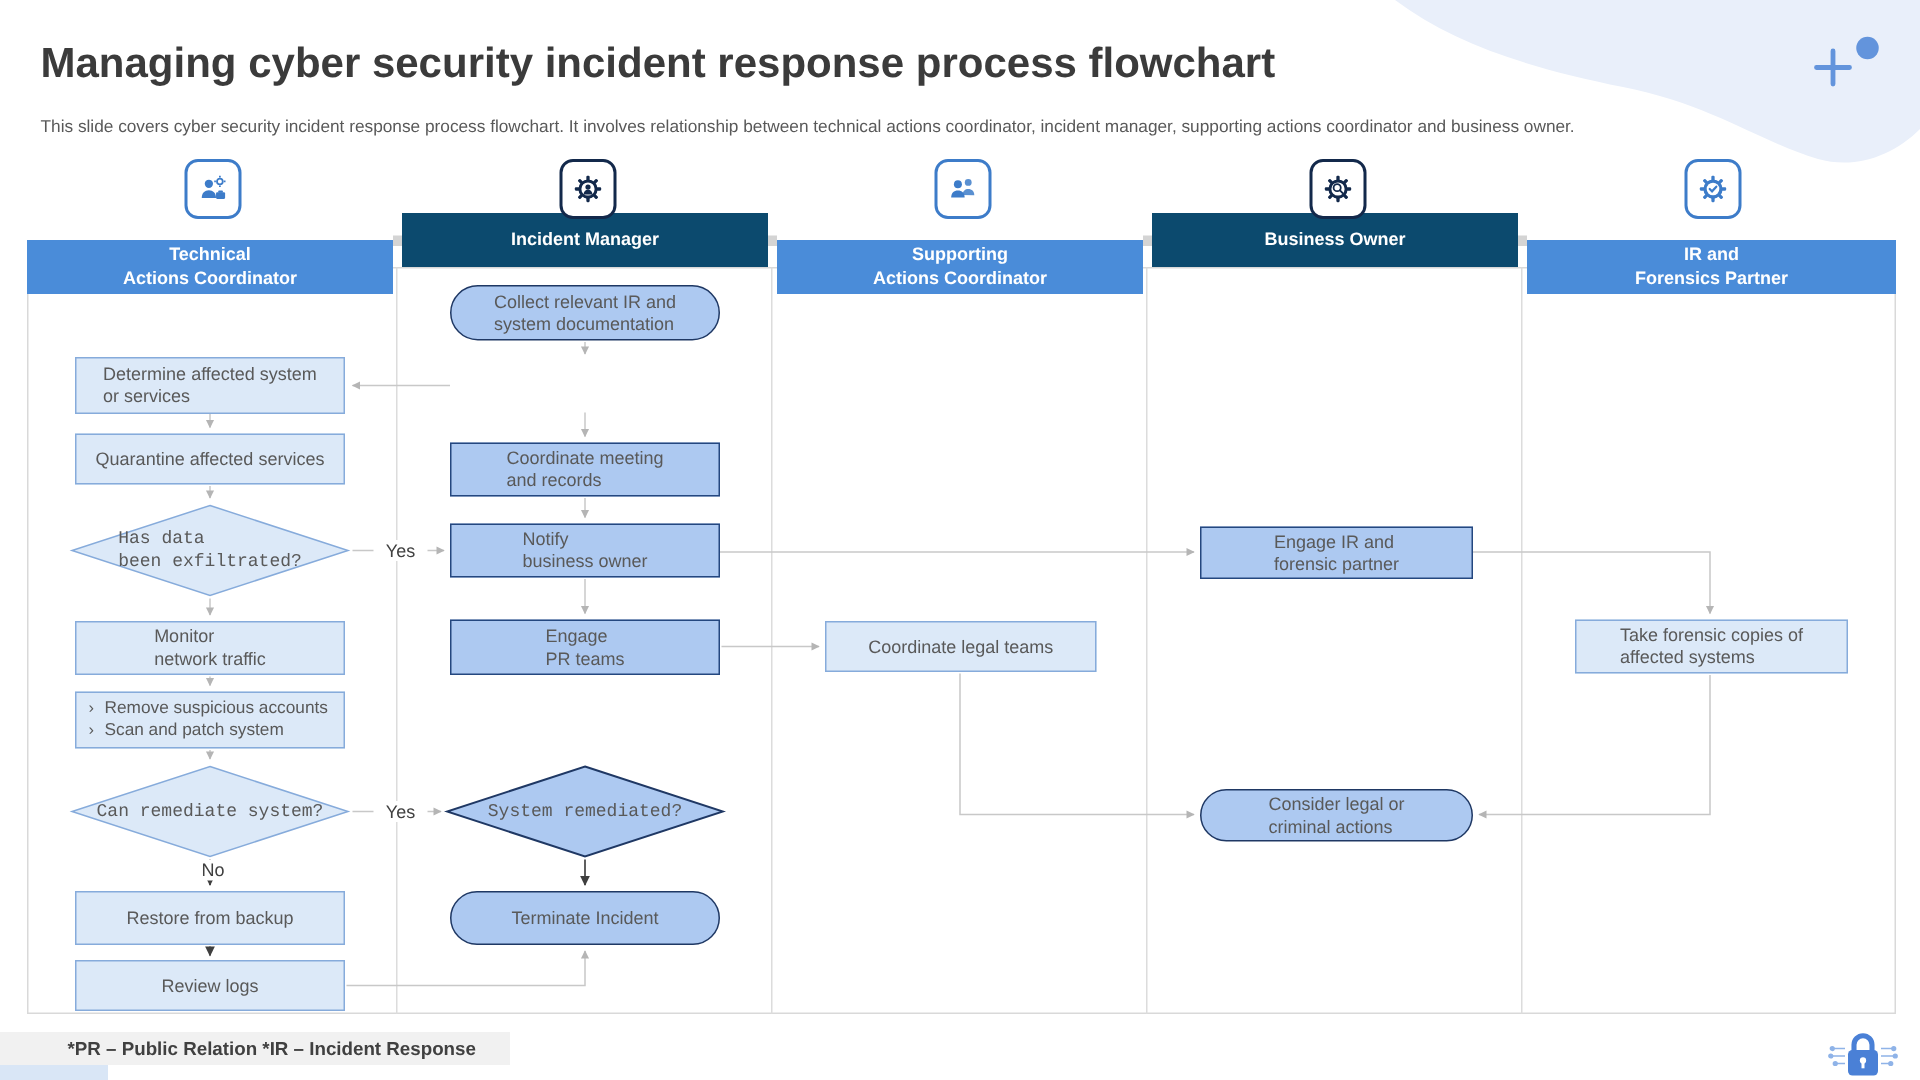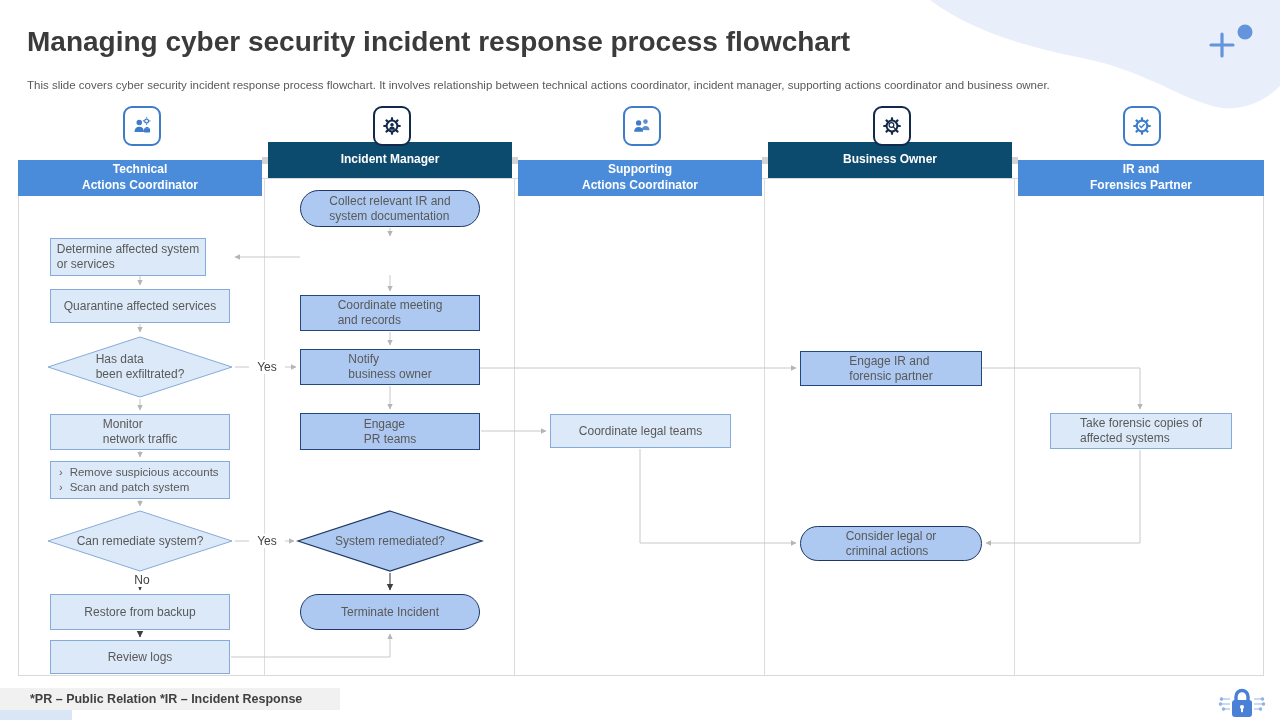--- a/index.html
+++ b/index.html
@@ -41,36 +41,36 @@
   .node { position:absolute; box-sizing:border-box; display:flex; align-items:center;
           justify-content:center; text-align:left; font-size:12px; color:#595959;
           line-height:1.25; z-index:3; }
   .node span { white-space:pre-line; }
   .fill-light { background:#dce9f8; border:1px solid #86abdb; }
   .fill-med   { background:#adc9f1; border:1.3px solid #24477f; }
   .stadium    { border-radius:19px; border-color:#1f3864; }
   .diamond    { background:none; border:none; }
   .diamond svg { position:absolute; inset:0; }
   .diamond .node-text { position:absolute; inset:0; display:flex; align-items:center;
-                        justify-content:center; white-space:pre-line; }
+                        justify-content:center; white-space:pre-line;font-family:Liberation Mono, monospace; }
   .poly-light { fill:#dce9f8; stroke:#86abdb; stroke-width:1; }
   .poly-med   { fill:#adc9f1; stroke:#1f3864; stroke-width:1.3; }
 
   .node.list { flex-direction:column; align-items:flex-start; justify-content:center;
                padding-left:8px; font-size:11.5px; }
   .list-row { display:flex; gap:7px; align-items:baseline; }
   .bullet { font-size:11px; color:#595959; }
 
   .flow-label { position:absolute; font-size:12px; color:#404040; background:#fff;
                 text-align:center; z-index:4; padding:0 2px; }
 
   
   .note-bar { position:absolute; left:0; top:688px; width:340px; height:22px;
               background:#f1f1f1; display:flex; align-items:center; z-index:2; }
-  .note-text { margin-left:30px; font-weight:bold; font-size:12.5px; color:#404040; }
+  .note-text { margin-left:45px; font-weight:bold; font-size:12.5px; color:#404040; }
   .blue-strip { position:absolute; left:0; top:710px; width:72px; height:10px;
                 background:#d9e6f6; z-index:2; }
   .editable-note { position:absolute; left:0; top:703px; width:1280px; text-align:center;
                    font-size:11px; color:#ababab; z-index:1; }
   .lock { position:absolute; right:14px; top:685px; z-index:3; }
 </style>
 </head>
 <body>
 
 <div class="slide">
@@ -218,21 +218,21 @@
       <path d="M640,449 L640,543 L796,543"></path>
       <path d="M1140,450 L1140,543 L986,543"></path>
     </g>
     <g fill="none" stroke="#4d4d4d" stroke-width="1.2" marker-end="url(#ad)">
       <path d="M140,573 L140,590"></path>
       <path d="M140,631 L140,637"></path>
       <path d="M390,573 L390,590"></path>
     </g>
   </svg>
 
-  <div class="node fill-light" style="left:50px;top:238px;width:156px;height:38px">
+  <div class="node fill-light" style="left:50px;top:238px;width:180px;height:38px">
     <span>Determine affected system
 or services</span>
   </div>
   <div class="node fill-light" style="left:50px;top:289px;width:180px;height:34px">
     <span>Quarantine affected services</span>
   </div>
   <div class="node diamond" style="left:46px;top:336px;width:188px;height:62px">
     <svg viewBox="0 0 188 62">
         <polygon class="poly-light" points="94,1 186,31 94,61 2,31"></polygon>
       </svg>

